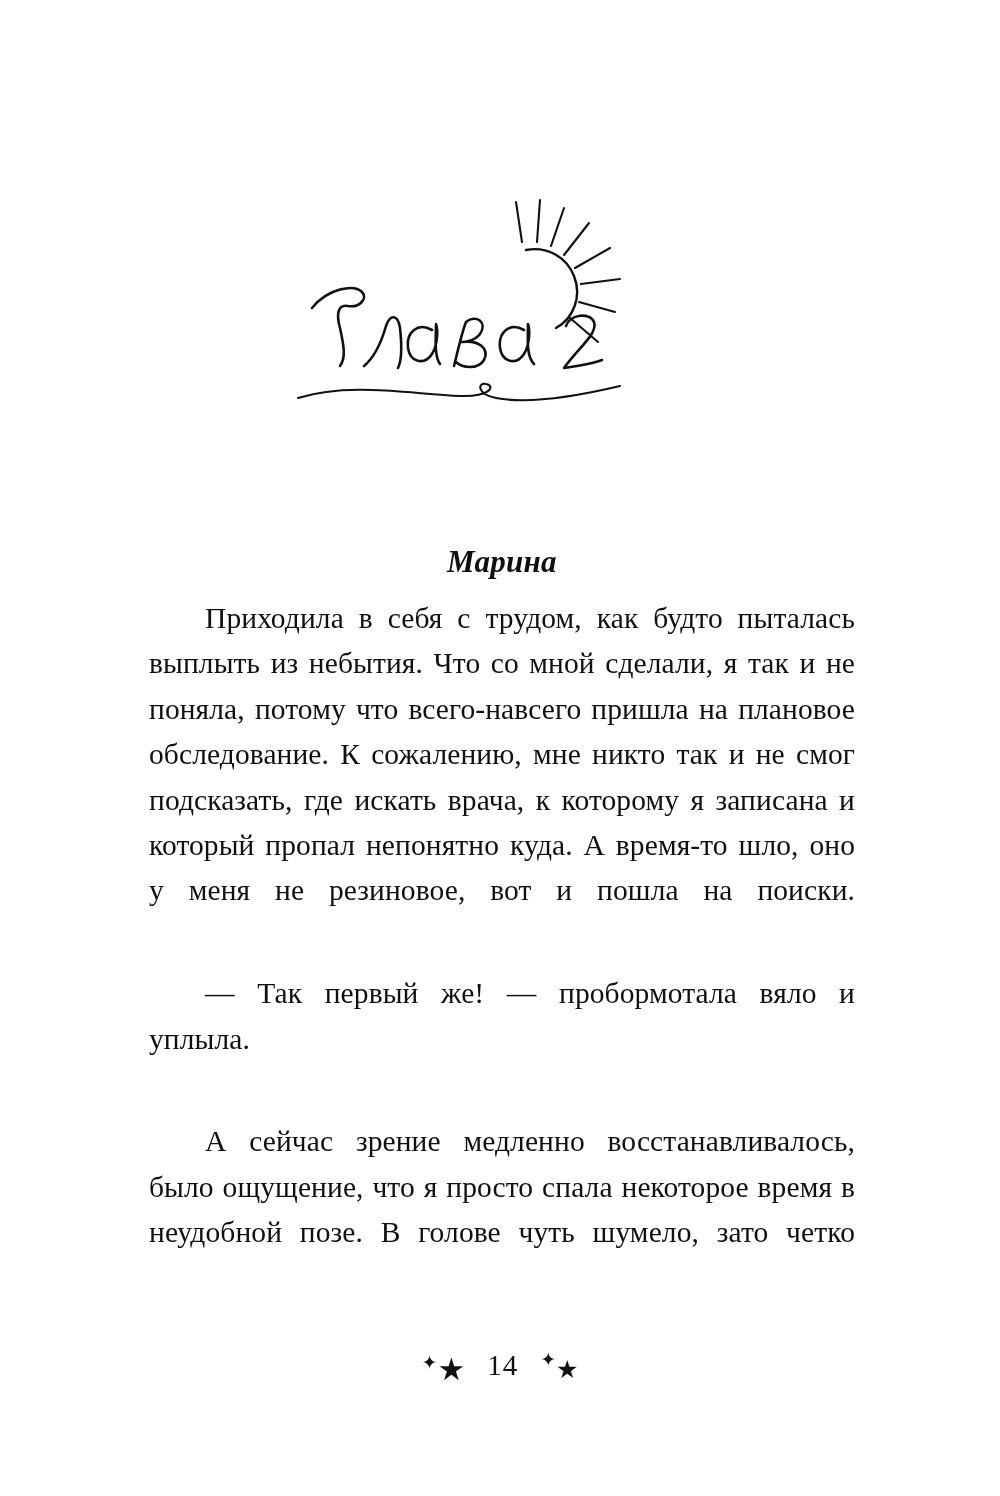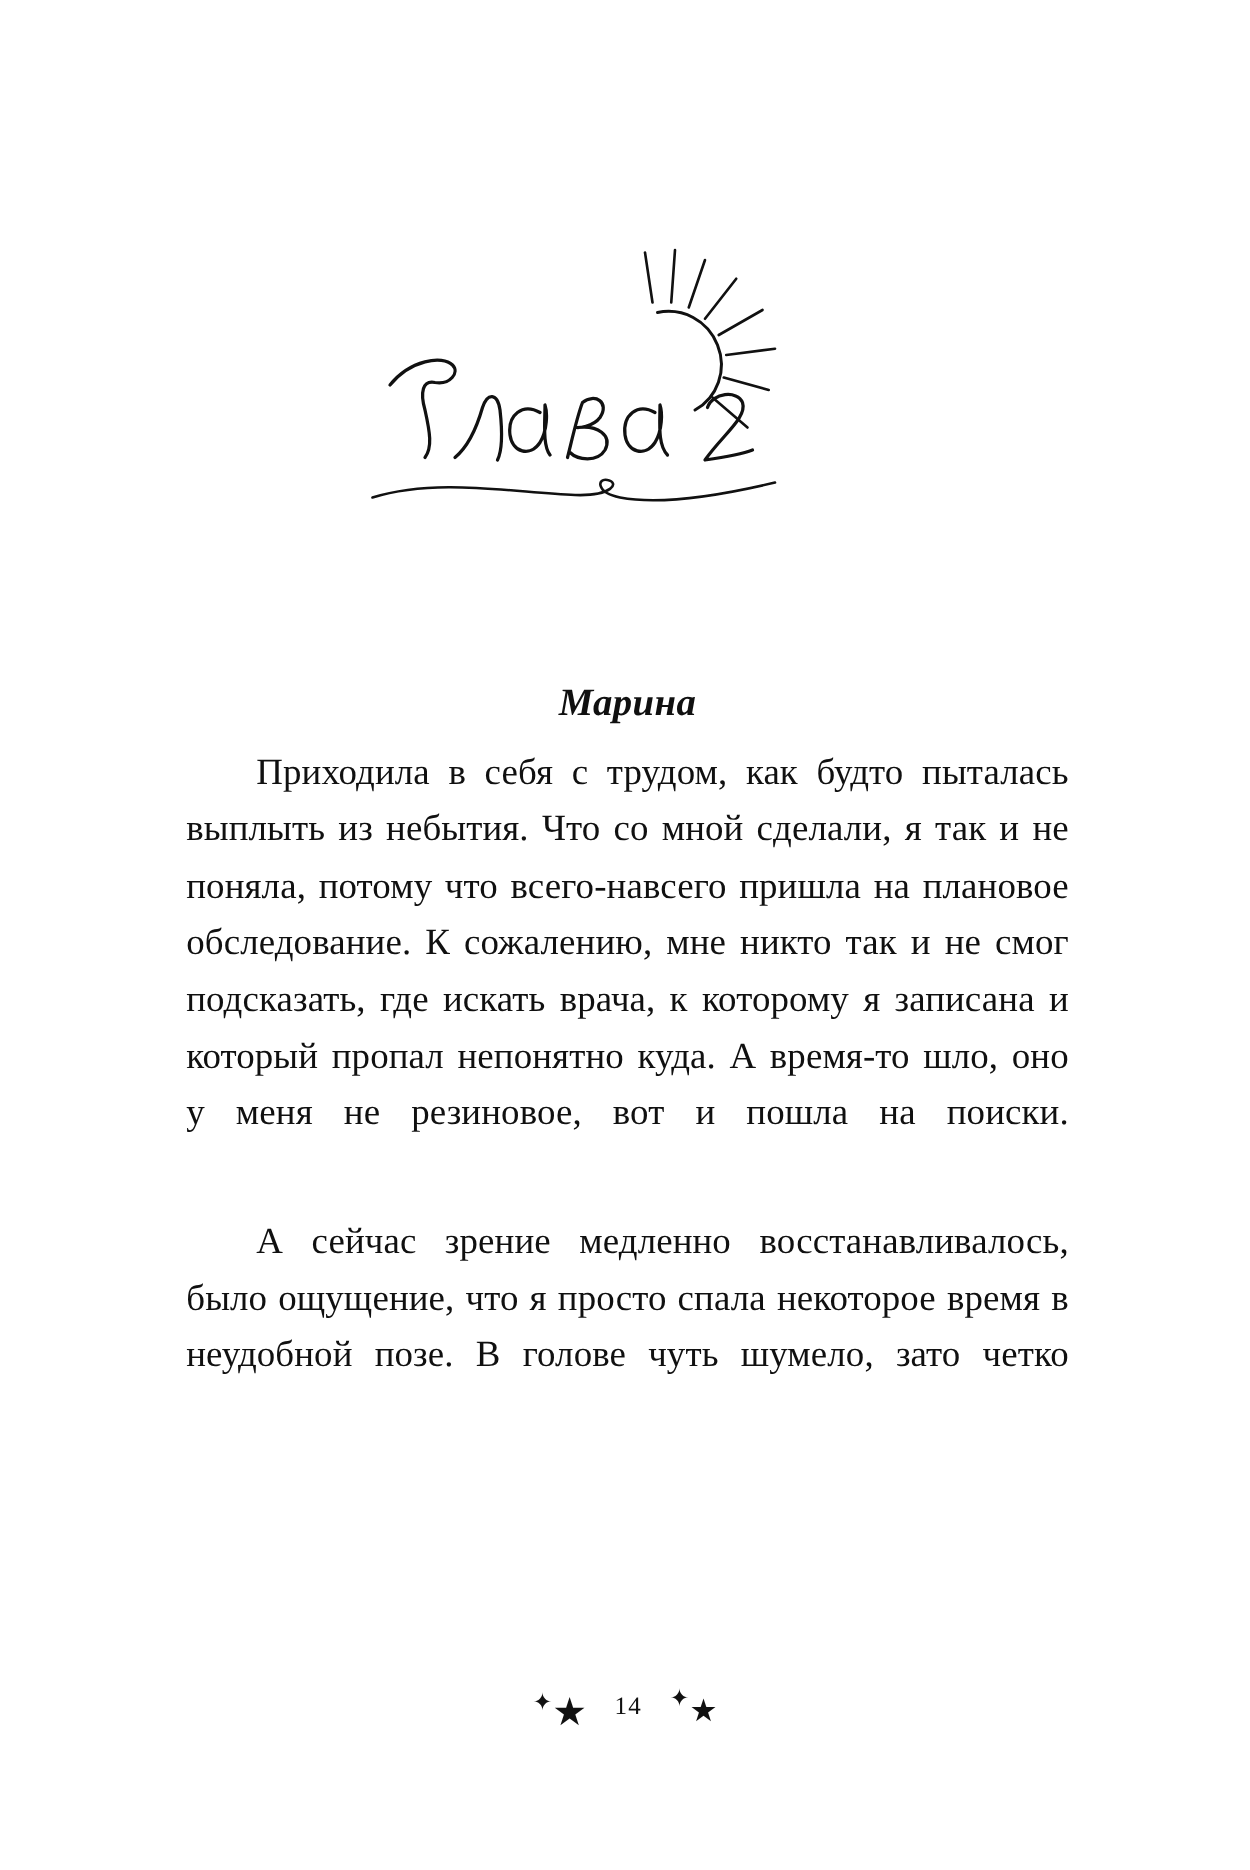--- a/index.html
+++ b/index.html
@@ -98,21 +98,21 @@
     gap: 0px;
   }
   .footer .stars-left,
   .footer .stars-right {
     display: flex;
     align-items: flex-end;
     color: #111;
   }
   .footer .page-num {
     font-family: "Liberation Serif", serif;
-    font-size: 20px;
+    font-size: 29px;
     line-height: 29px;
     padding: 0 22px;
     letter-spacing: 1px;
   }
   .star {
     display: inline-block;
     line-height: 1;
   }
   .s-sm { font-size: 19px; }
   .s-md { font-size: 25px; }
@@ -159,20 +159,21 @@
       </g>
     </svg>
     <span class="chapter-title-text">Глава 2</span>
   </div>
 
   <div class="content">
 
     <div class="speaker">Марина</div>
 
     <p class="para">Приходила в себя с трудом, как будто пыталась выплыть из небытия. Что со мной сделали, я так и не поняла, потому что всего-навсего пришла на плановое обследование. К сожалению, мне никто так и не смог подсказать, где искать врача, к которому я записана и который пропал непонятно куда. А время-то шло, оно у меня не резиновое, вот и пошла на поиски.</p>
+    <p class="para">— Так первый же! — пробормотала вяло и уплыла.</p>
     <p class="para">А сейчас зрение медленно восстанавливалось, было ощущение, что я просто спала некоторое время в неудобной позе. В голове чуть шумело, зато четко</p>
   </div>
 
   <div class="footer">
     <span class="stars-left">
       <span class="star s-sm raise">✦</span>
       <span class="star s-lg drop">★</span>
     </span>
     <span class="page-num">14</span>
     <span class="stars-right">

